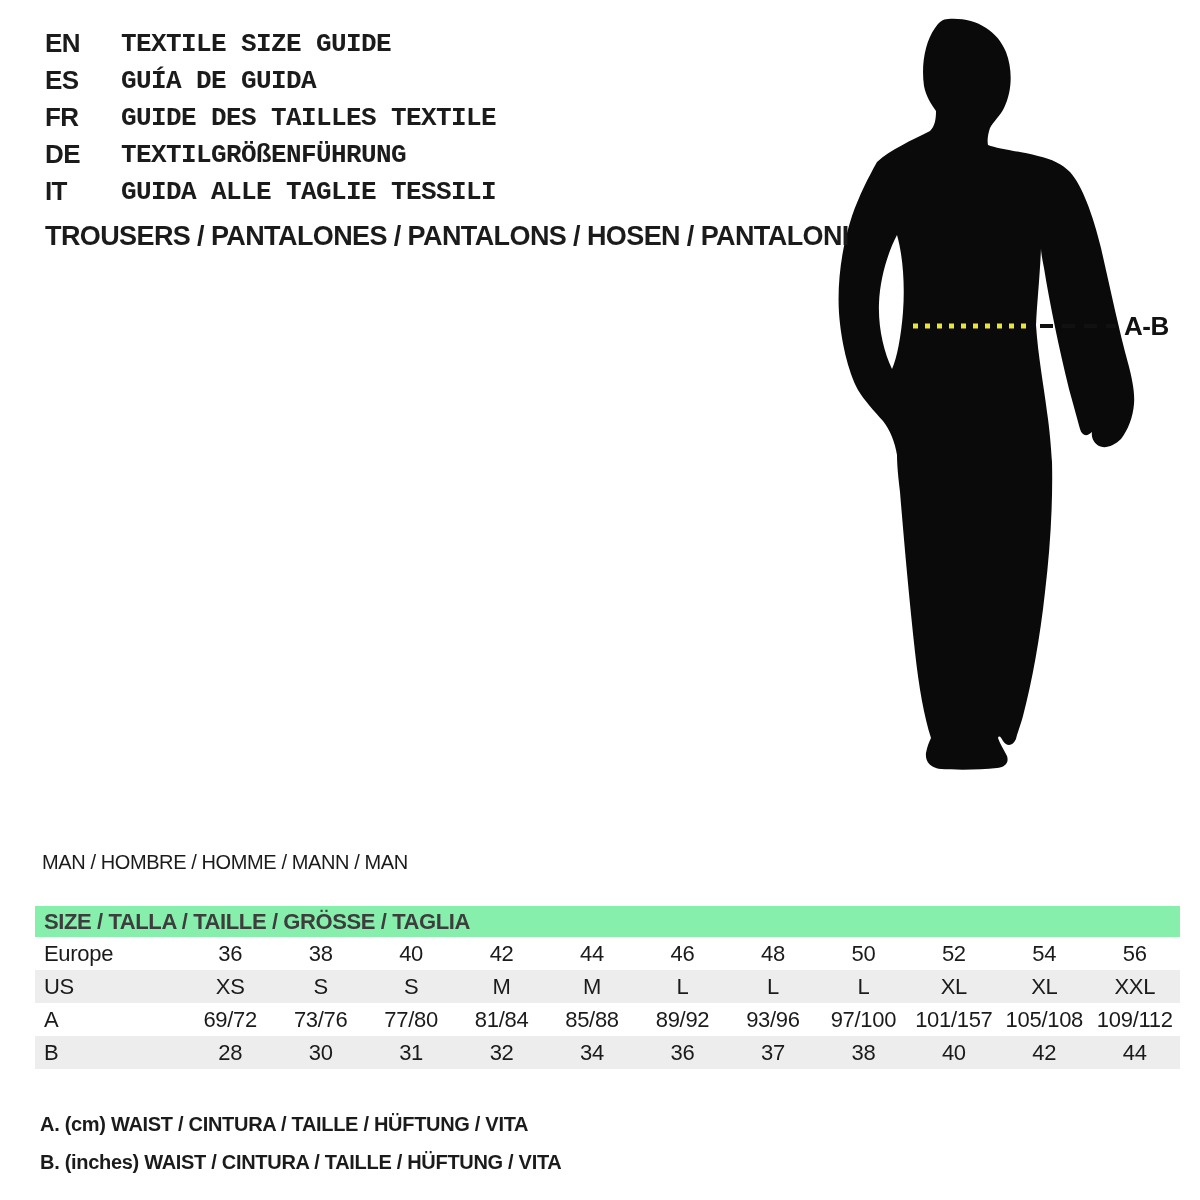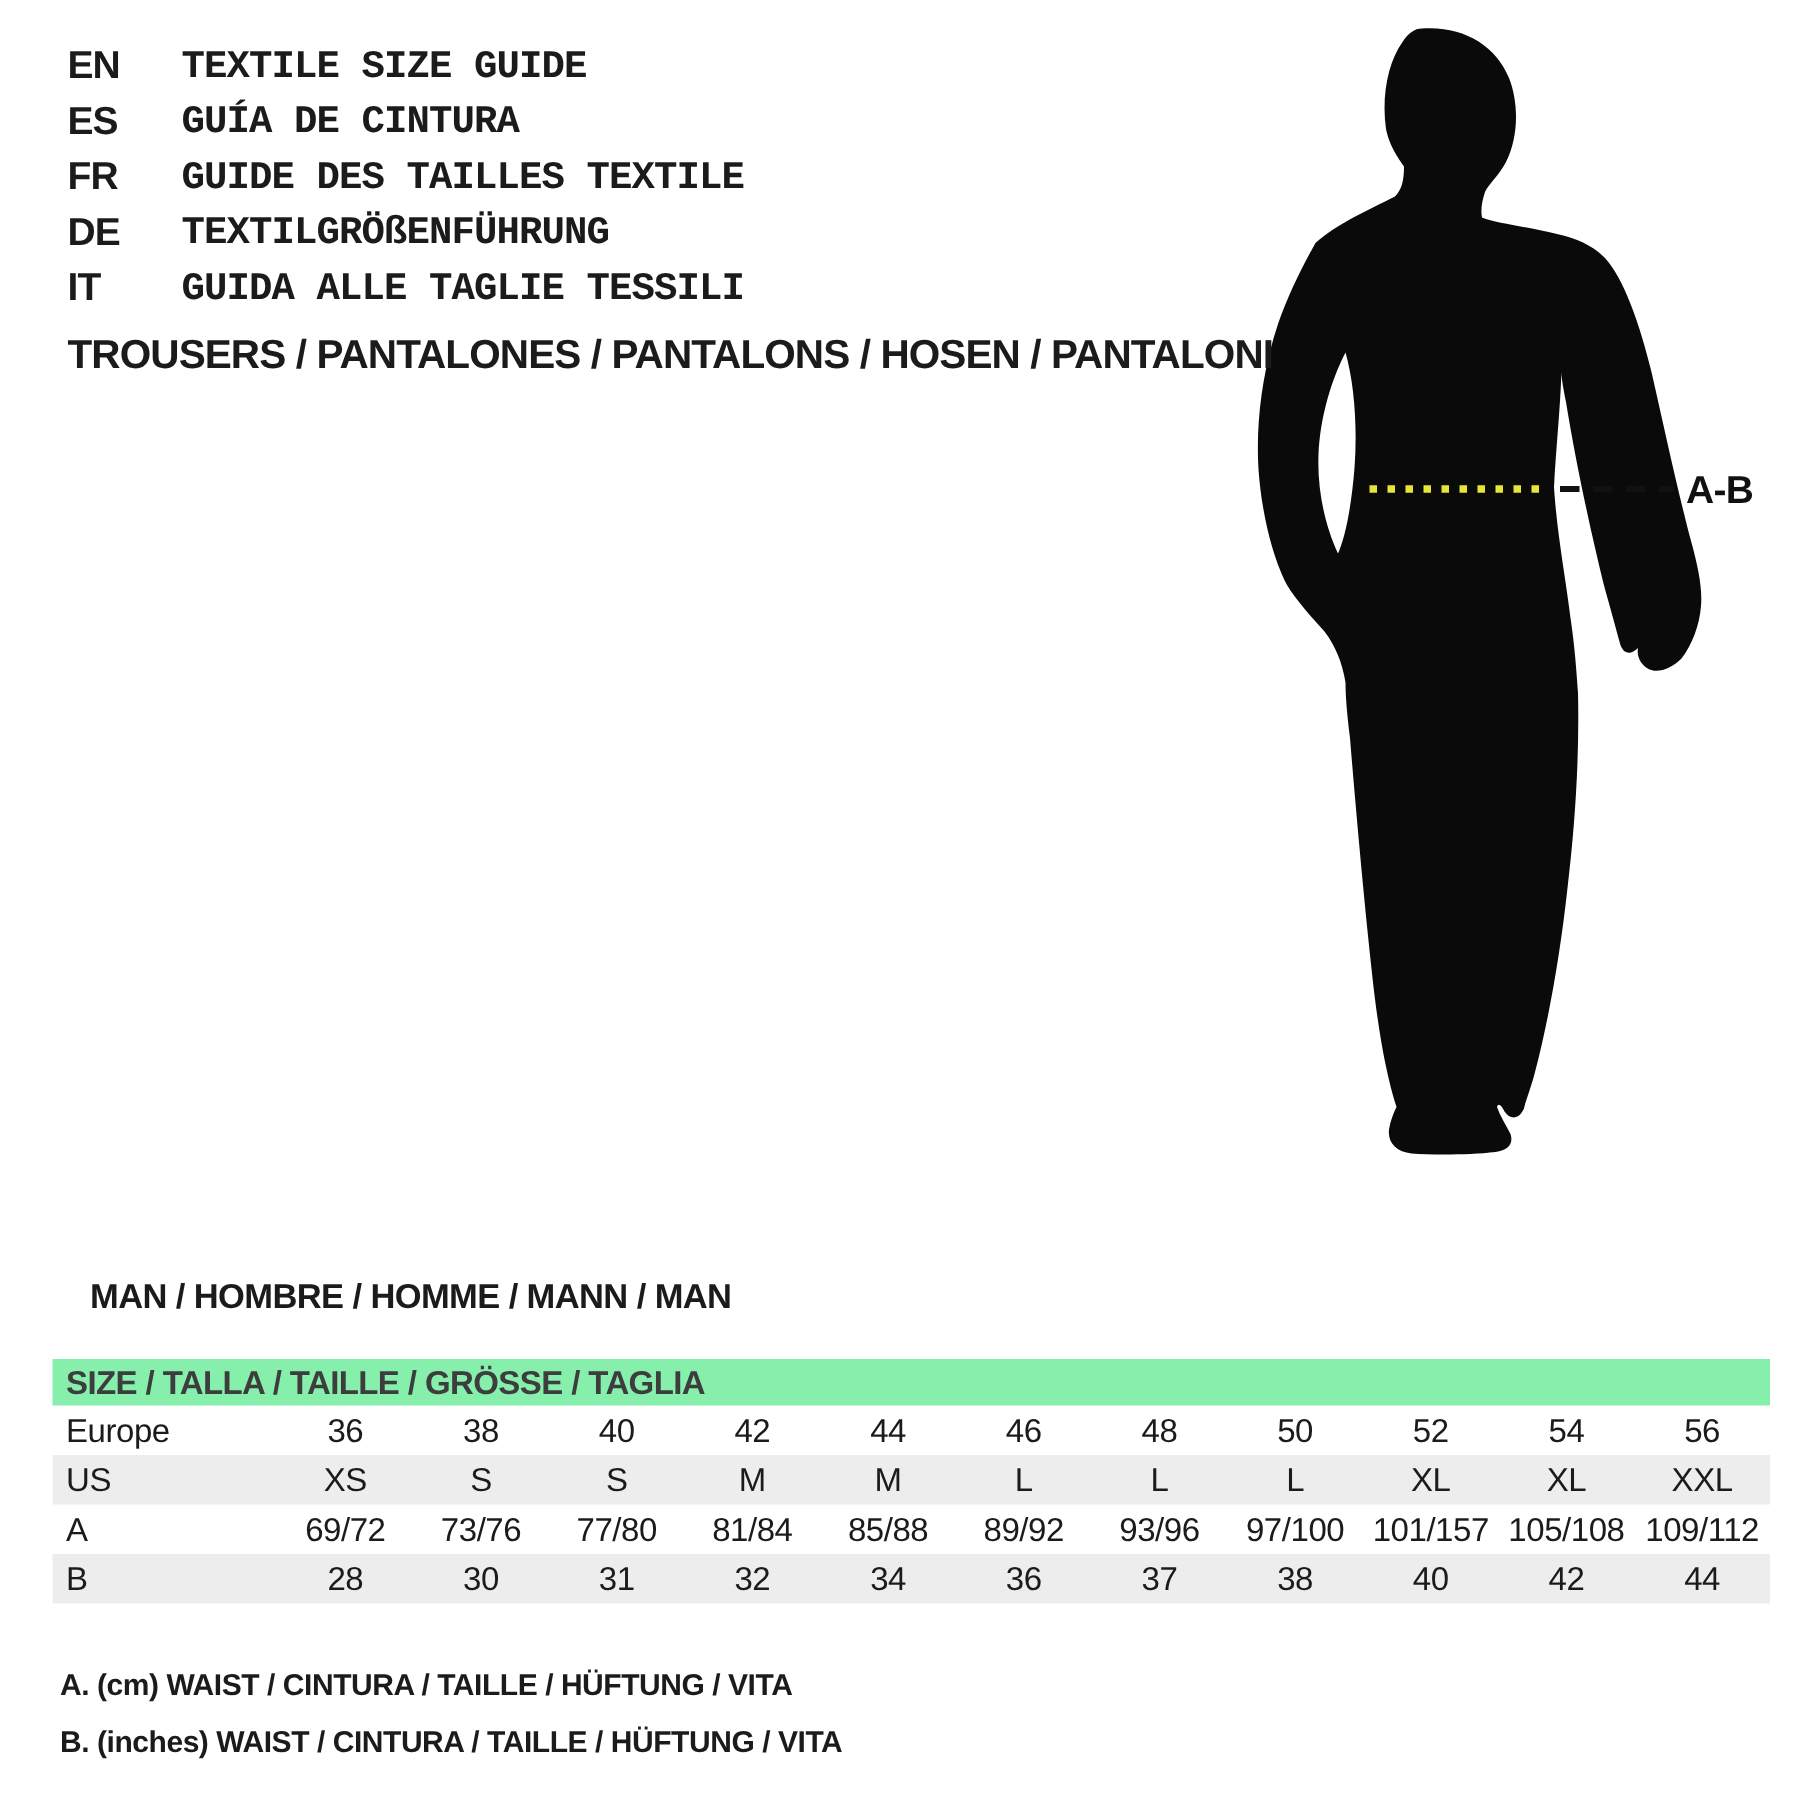--- a/index.html
+++ b/index.html
@@ -15,21 +15,21 @@
   .lang-code{width:76px;font-weight:700;font-size:26px;letter-spacing:-0.6px;}
   .lang-label{font-weight:700;font-size:26px;letter-spacing:-0.6px;white-space:nowrap;font-family:Liberation Mono, monospace;}
 
   
   .category-title{position:absolute;left:45px;top:221px;font-size:27px;font-weight:700;letter-spacing:-0.6px;white-space:nowrap;}
 
   
   svg.figure{position:absolute;left:0;top:0;width:1200px;height:1200px;}
 
   
-  .section-title{position:absolute;left:60px;top:851px;font-size:23px;font-weight:700;letter-spacing:-0.4px;white-space:nowrap;}
+  .section-title{position:absolute;left:42px;top:851px;font-size:20px;font-weight:400;letter-spacing:-0.4px;white-space:nowrap;}
 
   
   .size-table{position:absolute;left:35px;top:906px;width:1145px;font-size:22px;}
   .table-header{height:31px;line-height:31px;background:#86efac;padding-left:9px;font-weight:700;color:#3d3d3d;letter-spacing:-0.4px;}
   .trow{display:flex;height:33px;align-items:center;letter-spacing:-0.3px;}
   .trow.alt{background:#ededed;}
   .tlabel{width:150px;padding-left:9px;box-sizing:border-box;white-space:nowrap;}
   .cell{flex:1;text-align:center;white-space:nowrap;}
 
   
@@ -97,21 +97,21 @@
     <text x="1124" y="335" font-size="26" font-weight="bold" fill="#111111" letter-spacing="-0.5">A-B</text>
   </svg>
 
   <div class="lang-list">
     <div class="lang-row">
       <span class="lang-code">EN</span>
       <span class="lang-label">TEXTILE SIZE GUIDE</span>
     </div>
     <div class="lang-row">
       <span class="lang-code">ES</span>
-      <span class="lang-label">GUÍA DE CINTURA</span>
+      <span class="lang-label">GUÍA DE GUIDA</span>
     </div>
     <div class="lang-row">
       <span class="lang-code">FR</span>
       <span class="lang-label">GUIDE DES TAILLES TEXTILE</span>
     </div>
     <div class="lang-row">
       <span class="lang-code">DE</span>
       <span class="lang-label">TEXTILGRÖßENFÜHRUNG</span>
     </div>
     <div class="lang-row">

